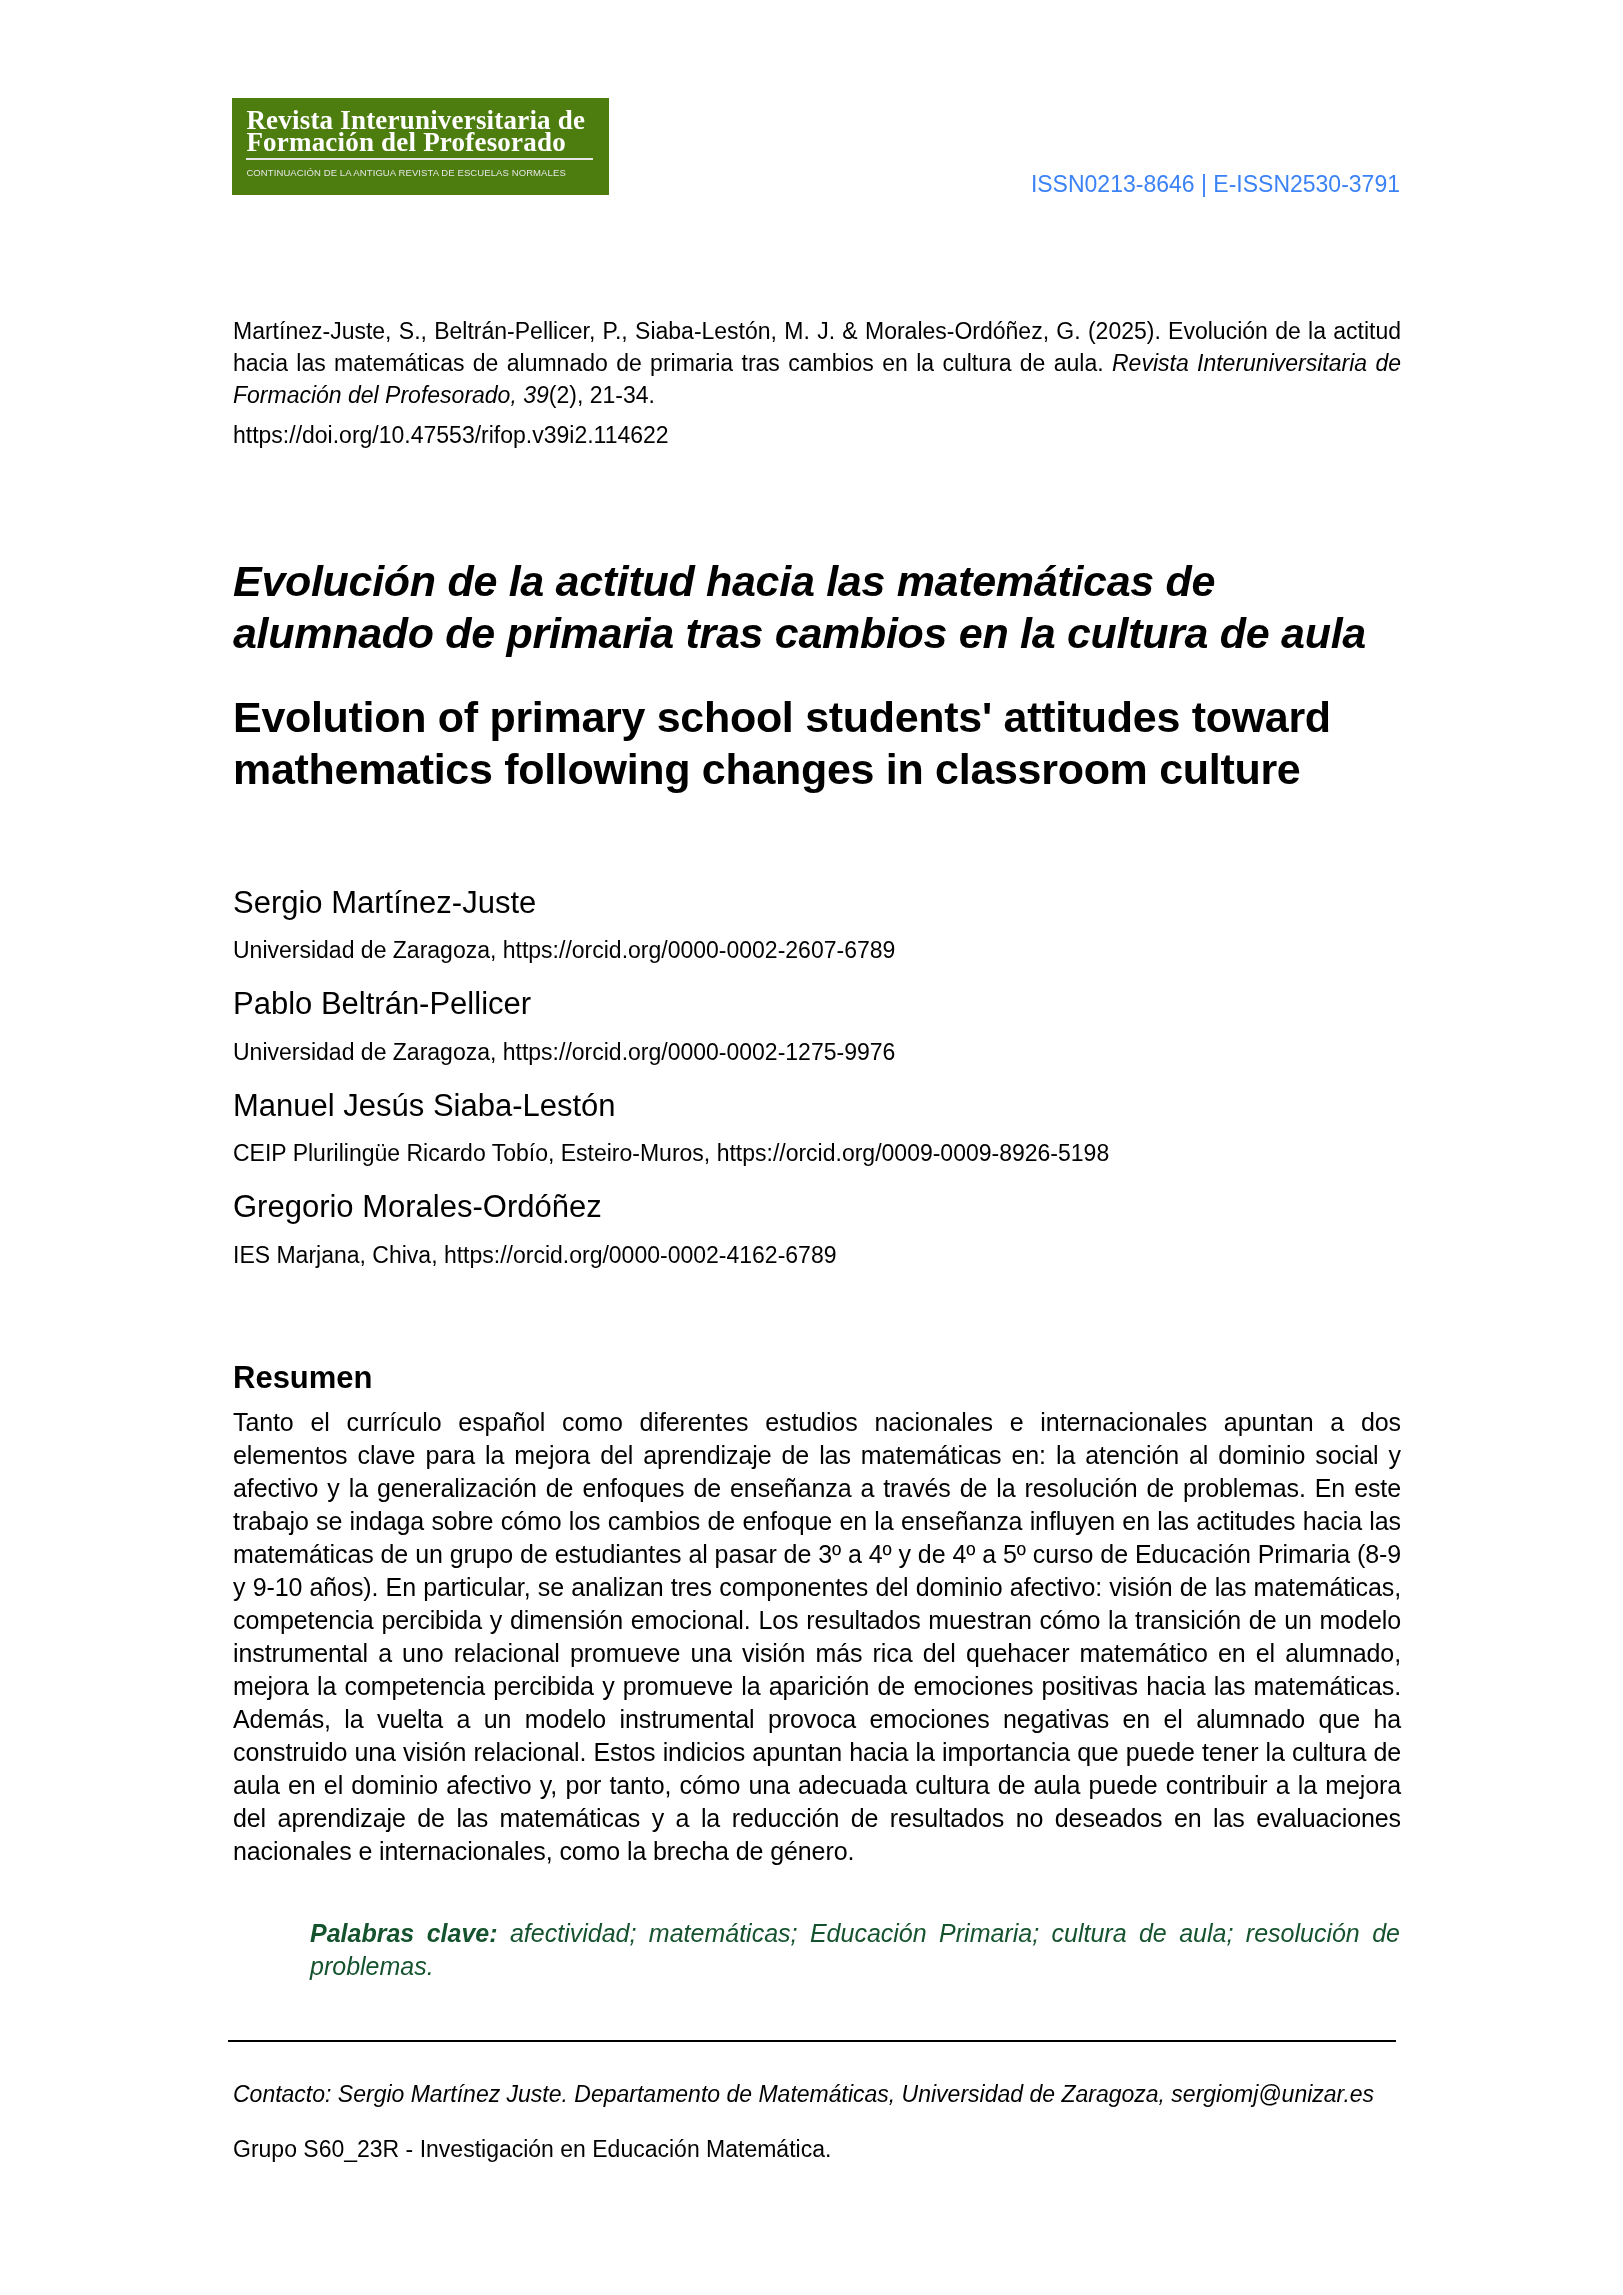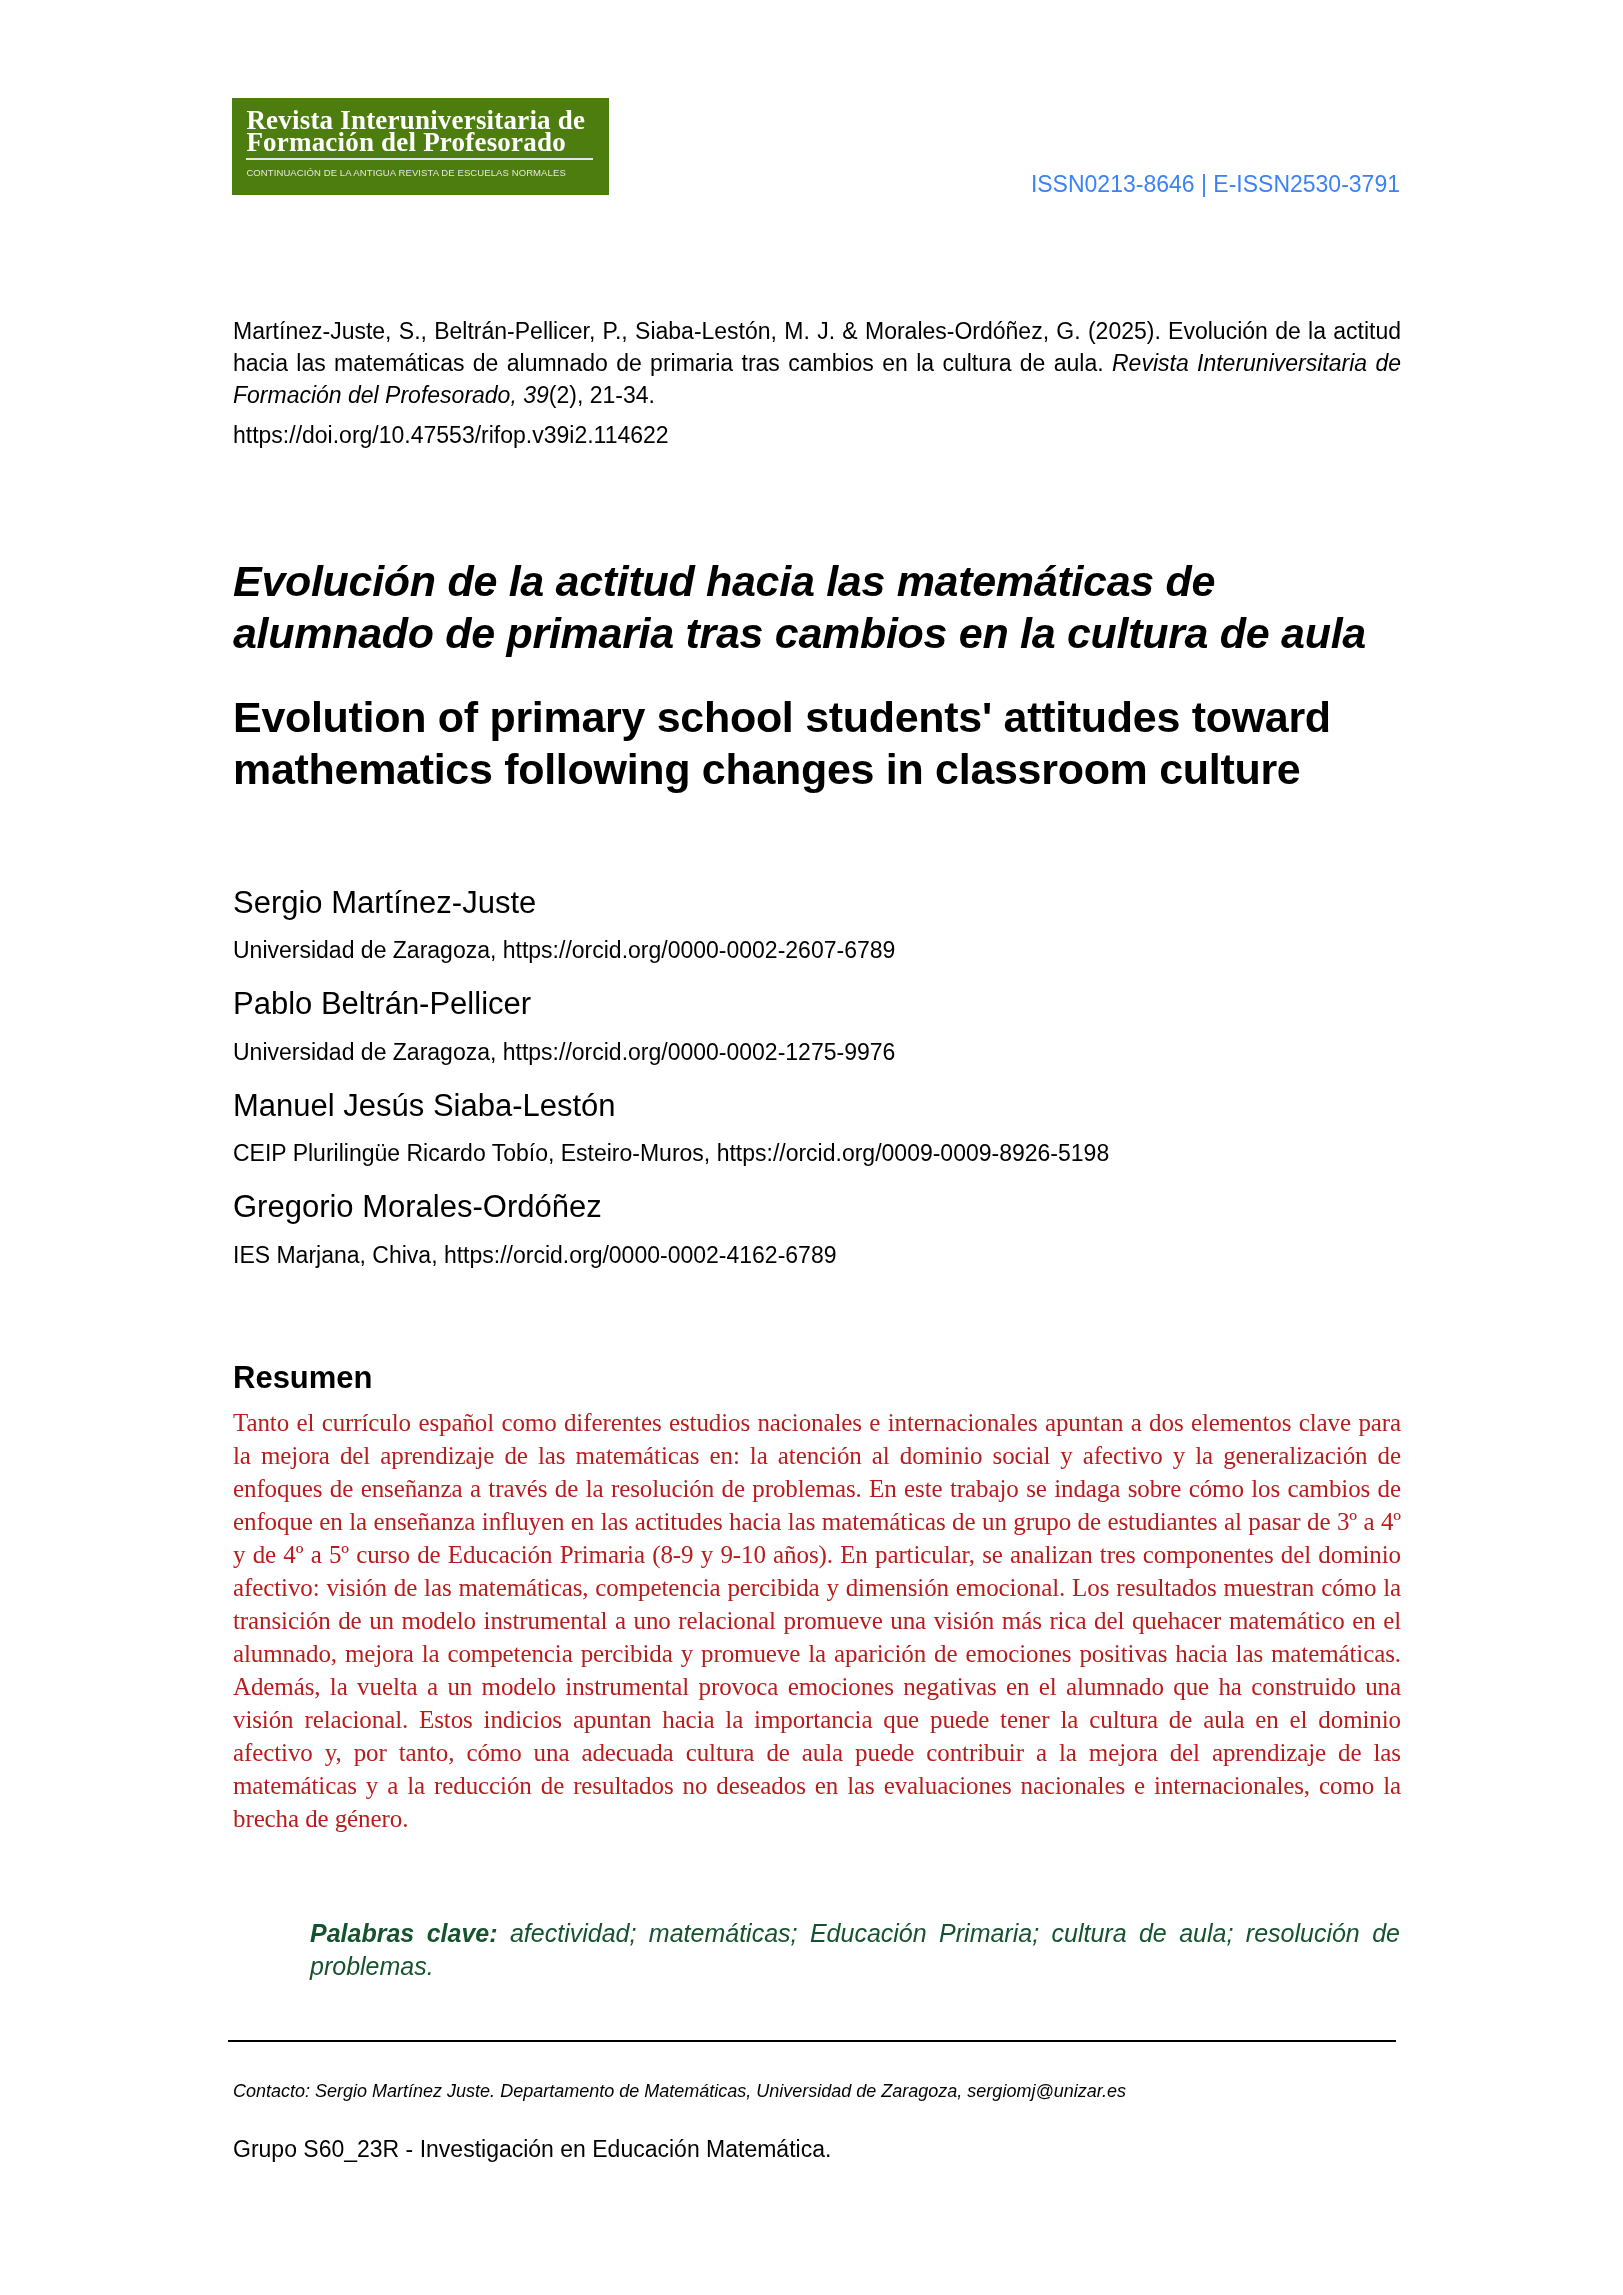--- a/index.html
+++ b/index.html
@@ -110,25 +110,24 @@
     .abstract-heading {
       top: 1354px;
       font-size: 31px;
       font-weight: bold;
       margin-top: 6px;
     }
     .abstract-body {
       top: 1406px;
       font-size: 25px;
       line-height: 33px;
-      color: #b91c1c;
+      color: #000000;
       text-align: justify;
       text-align-last: left;
       letter-spacing: -0.1px;
-      font-family: Liberation Serif, serif;
     }
 
     .keywords {
       position: absolute;
       left: 310px;
       width: 1090px;
       top: 1917px;
       font-size: 25px;
       line-height: 33px;
       color: #14532d;
@@ -144,21 +143,21 @@
       top: 2040px;
       width: 1168px;
       height: 2px;
       background: #000;
     }
 
     .footer-contact {
       position: absolute;
       left: 233px;
       top: 2081px;
-      font-size: 18px;
+      font-size: 23px;
       font-style: italic;
       white-space: nowrap;
     }
     .footer-group {
       position: absolute;
       left: 233px;
       top: 2136px;
       font-size: 23px;
       white-space: nowrap;
     }

